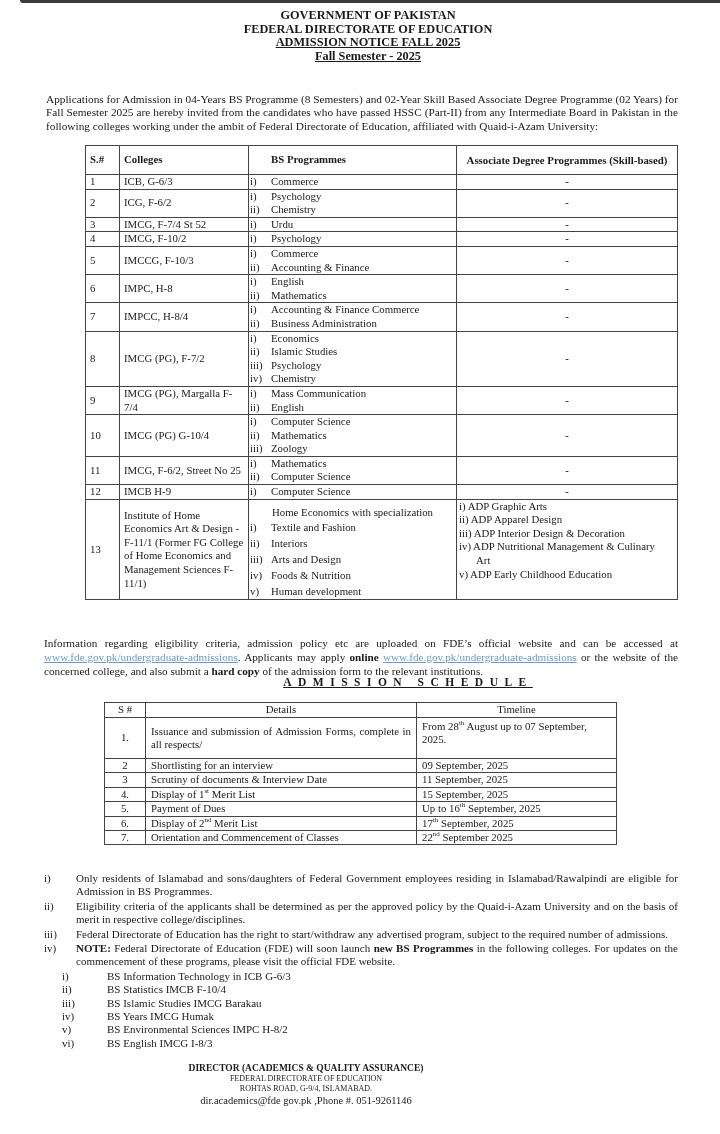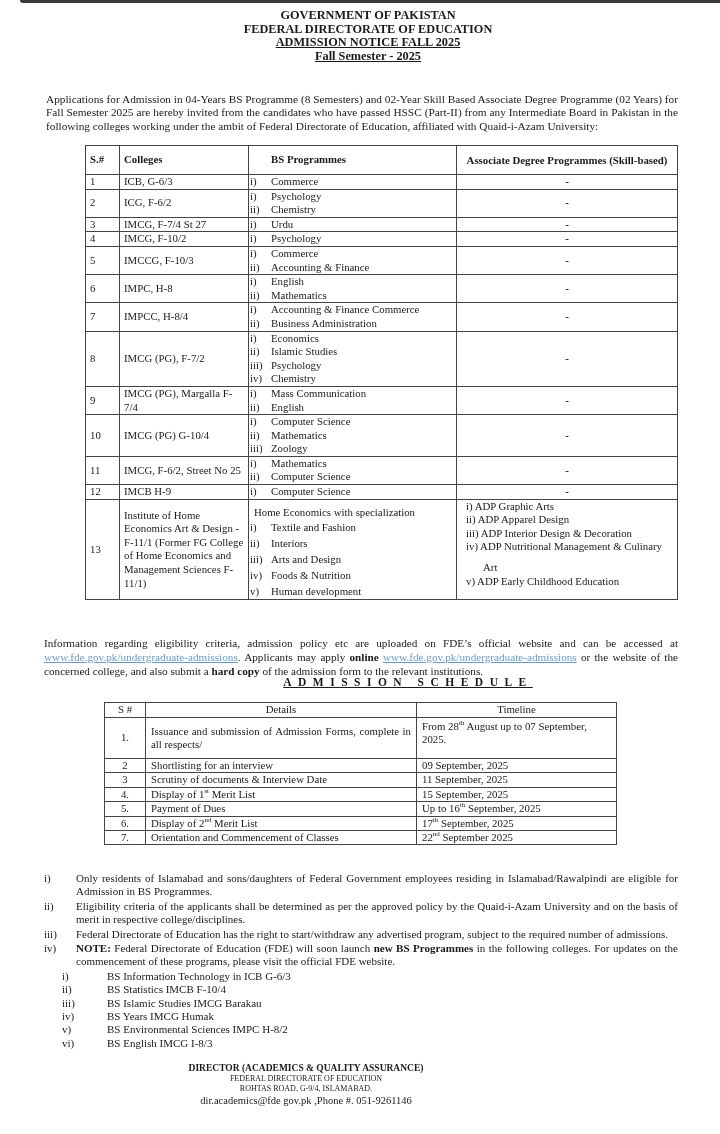--- a/index.html
+++ b/index.html
@@ -16,21 +16,21 @@
   .main-table th.adp { text-align:center; line-height:13px; }
   .c-sn { width:25px; }
   .c-col { width:120px; }
   .c-bs { width:181px; padding-left:1px !important; }
   .c-adp { text-align:center; }
   .prog { display:flex; }
   .prog .num { width:21px; flex:none; }
   .dash { font-weight:bold; }
   .adp-list { text-align:left; }
   .adp-list div { line-height:13.6px; }
-  .adp-list .ind { padding-left:17px;margin-top:7px; }
+  .adp-list .ind { padding-left:17px; }
   .info { position:absolute; left:44px; width:634px; top:636px; font-size:11.2px; line-height:14px; text-align:justify; }
   .link { color:#6a9bc8; text-decoration:underline; }
   .sched-title { position:absolute; left:0; width:720px; top:676px; text-align:center; font-weight:bold; font-size:11.5px; letter-spacing:6.5px;margin-left:48px; }
   .sched-title span { text-decoration:underline; }
   .sched-table { position:absolute; left:104px; top:702px; width:513px; font-size:10.8px; }
   .sched-table td, .sched-table th { border:1px solid #444; padding:0 5px; line-height:13.4px; }
   .sched-table th { font-weight:normal; text-align:center; height:14px; }
   .sched-table .sn { width:30px; text-align:center; }
   .sched-table .det { width:260px;margin-top:34px; }
   .sched-table .just { text-align:justify; text-align-last:left; }
@@ -91,21 +91,21 @@
           </div>
           <div class="prog">
             <span class="num">ii)</span>
             <span>Chemistry</span>
           </div>
         </td>
         <td class="c-adp"><span class="dash">-</span></td>
       </tr>
       <tr>
         <td class="c-sn">3</td>
-        <td class="c-col">IMCG, F-7/4  St 27</td>
+        <td class="c-col">IMCG, F-7/4  St 52</td>
         <td class="c-bs">
           <div class="prog">
             <span class="num">i)</span>
             <span>Urdu</span>
           </div>
         </td>
         <td class="c-adp"><span class="dash">-</span></td>
       </tr>
       <tr>
         <td class="c-sn">4</td>
@@ -243,21 +243,21 @@
             <span class="num">i)</span>
             <span>Computer Science</span>
           </div>
         </td>
         <td class="c-adp"><span class="dash">-</span></td>
       </tr>
       <tr>
         <td class="c-sn">13</td>
         <td class="c-col">Institute of Home Economics Art &amp; Design -F-11/1 (Former FG College of Home Economics and Management Sciences F-11/1)</td>
         <td class="c-bs" style="vertical-align: top; padding-top: 6px;">
-          <div style="padding-left: 4px;">Home Economics with specialization</div>
+          <div style="padding-left: 22px;">Home Economics with specialization</div>
           <div class="prog" style="line-height: 16px;">
             <span class="num">i)</span>
             <span>Textile and Fashion</span>
           </div>
           <div class="prog" style="line-height: 16px;">
             <span class="num">ii)</span>
             <span>Interiors</span>
           </div>
           <div class="prog" style="line-height: 16px;">
             <span class="num">iii)</span>
@@ -265,21 +265,21 @@
           </div>
           <div class="prog" style="line-height: 16px;">
             <span class="num">iv)</span>
             <span>Foods &amp; Nutrition</span>
           </div>
           <div class="prog" style="line-height: 16px;">
             <span class="num">v)</span>
             <span>Human development</span>
           </div>
         </td>
-        <td class="adp-list" style="vertical-align: top; padding-left: 9px;">
+        <td class="adp-list" style="vertical-align: top; padding-left: 2px;">
           <div>i)  ADP Graphic Arts</div>
           <div>ii) ADP Apparel Design</div>
           <div>iii) ADP Interior Design &amp; Decoration</div>
           <div>iv) ADP Nutritional Management &amp; Culinary</div>
           <div class="ind">Art</div>
           <div>v)  ADP Early Childhood Education</div>
         </td>
       </tr>
     </tbody>
 </table>

